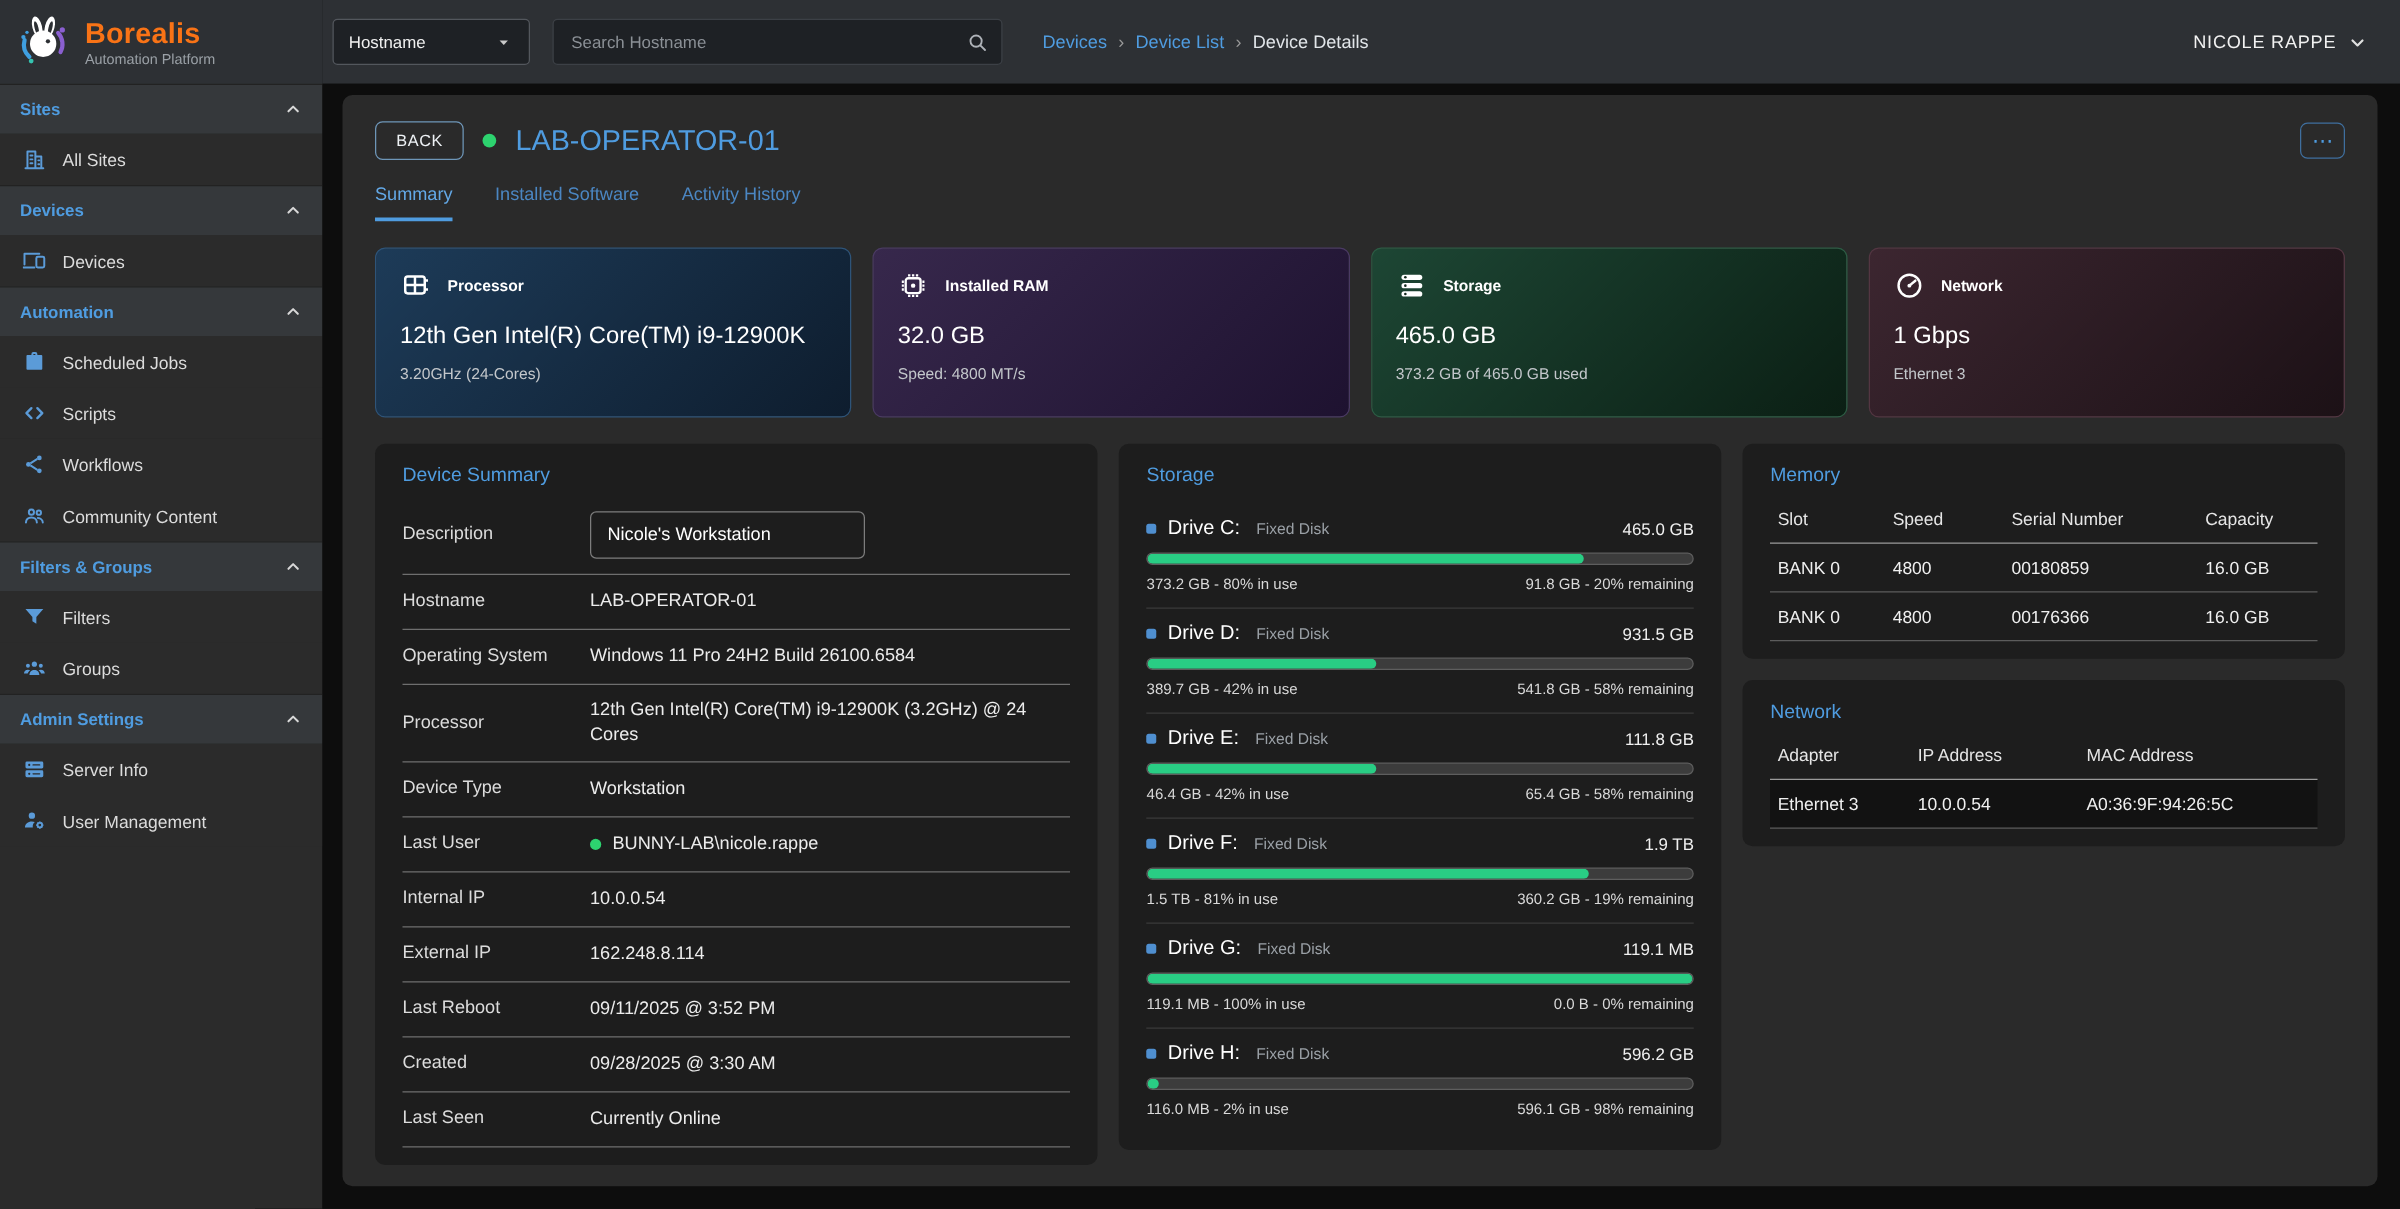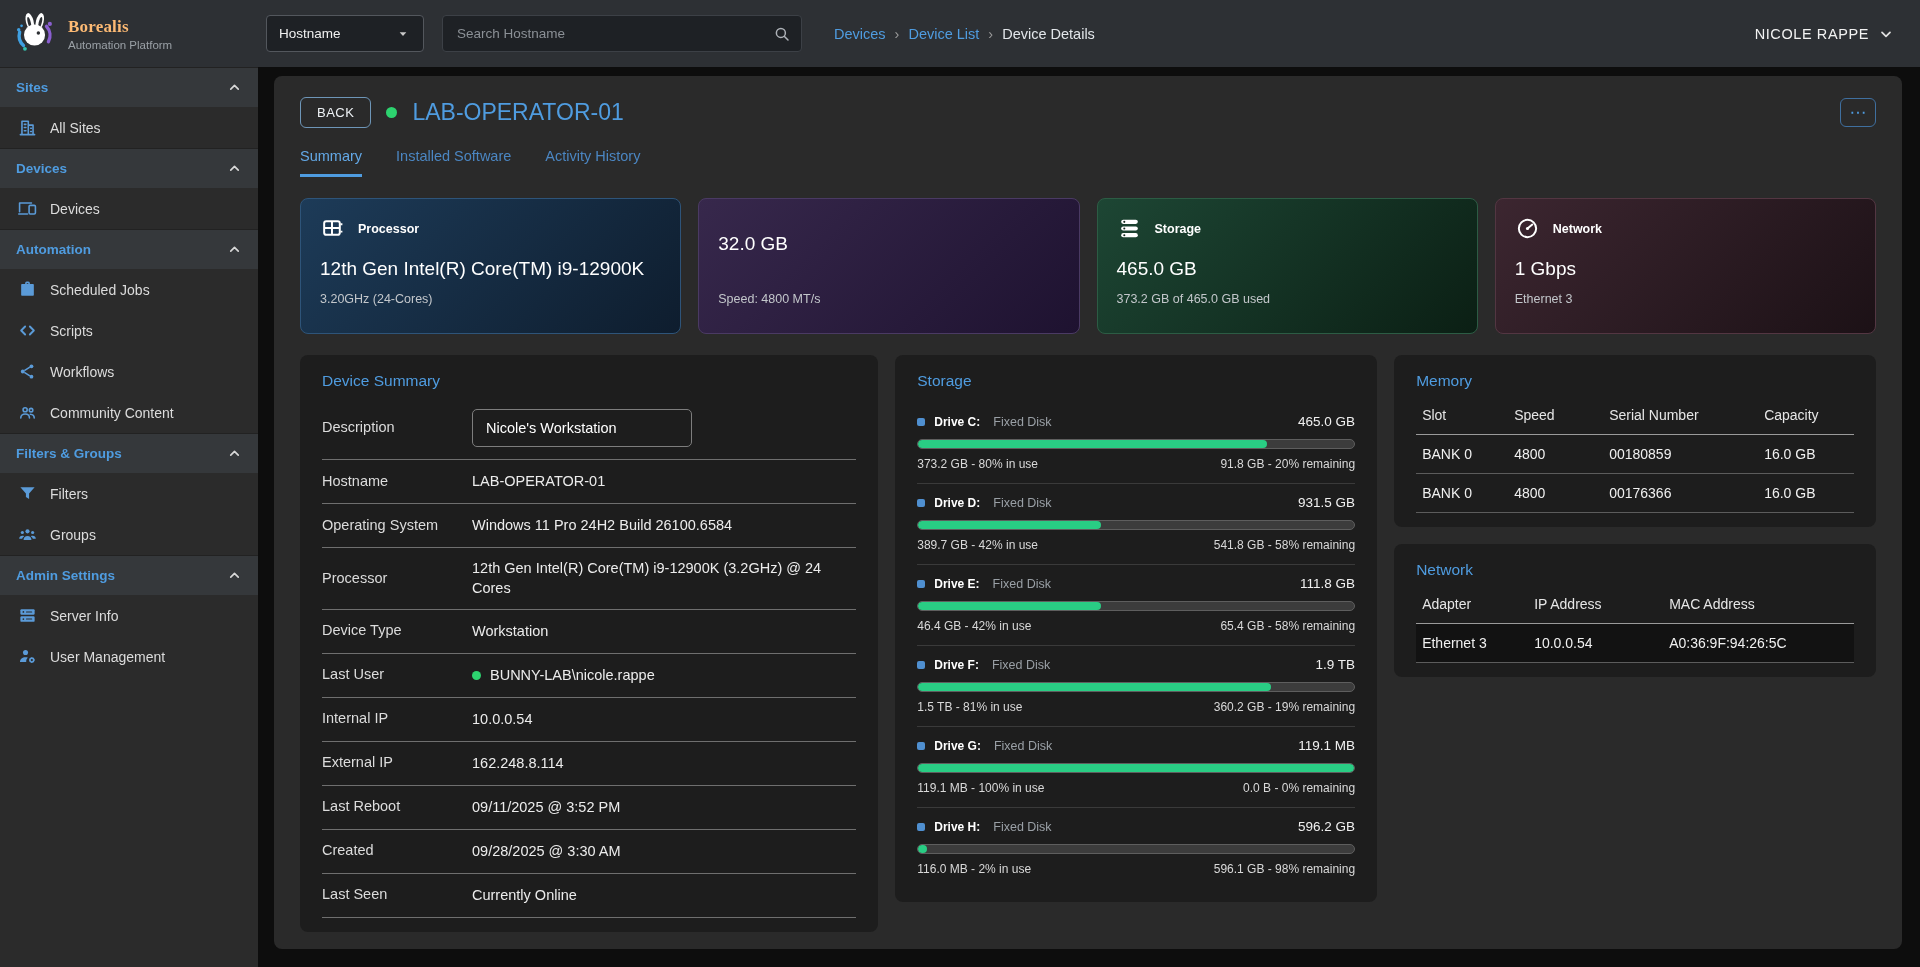--- a/index.html
+++ b/index.html
@@ -7,21 +7,21 @@
   body {
     font-family: "Liberation Sans", sans-serif;
     background:#0d0d0d; color:#e8e8e8; overflow:hidden;
     display:flex;
   }
   svg.ico { display:block; }
 
   
   .sidebar { width:258px; flex-shrink:0; background:#2b2b2b; height:100%; display:flex; flex-direction:column; }
   .logo-block { height:67px; background:#2d3034; display:flex; align-items:center; gap:10px; padding:0 12px; flex-shrink:0; }
-  .app-name { font-size:17px; font-weight:bold; color:#fdba74; letter-spacing:.2px;font-family:Liberation Serif, serif; }
+  .app-name { font-size:23px; font-weight:bold; color:#f97316; letter-spacing:.2px; }
   .app-sub { font-size:11.5px; color:#9aa0a6; margin-top:2px; }
   .nav { flex:1; overflow:hidden; }
   .nav-header { height:40px; background:#35383b; border-top:1px solid #222; display:flex; align-items:center; justify-content:space-between; padding:0 16px; cursor:pointer; }
   .nav-header .sec-label { color:#4f9ce0; font-size:13.5px; font-weight:bold; }
   .nav-header svg { color:#d8d8d8; }
   .nav-item { height:41px; display:flex; align-items:center; gap:13px; padding:0 16px 0 18px; font-size:14px; color:#dcdcdc; cursor:pointer; background:#2b2b2b; }
   .nav-item svg { color:#5b9bd8; flex-shrink:0; }
 
   
   .main { flex:1; display:flex; flex-direction:column; height:100%; min-width:0; }
@@ -72,21 +72,21 @@
   .slabel { color:#dcdcdc; padding-right:10px; line-height:1.35; }
   .svalue { color:#ececec; line-height:1.4; display:flex; align-items:center; }
   .desc-input { width:220px; background:transparent; border:1px solid #7d7d7d; border-radius:5px; padding:10px 13px; color:#ffffff; font-size:14.5px; font-family:"Liberation Sans",sans-serif; outline:none; }
   .mini-dot { width:9px; height:9px; border-radius:50%; background:#2dd36f; margin-right:9px; flex-shrink:0; }
 
   
   .drive { padding:11px 0 12px; border-bottom:1px solid #3a3a3a; }
   .drive:nth-last-of-type(1) { border-bottom:none; }
   .drive-head { display:flex; align-items:center; gap:9px; }
   .bullet { width:8px; height:8px; border-radius:2px; background:#4f8fd0; flex-shrink:0; }
-  .drive-name { font-size:12px; font-weight:bold; color:#ffffff; }
+  .drive-name { font-size:16px; font-weight:normal; color:#ffffff; }
   .drive-type { font-size:12.5px; color:#9aa0a6; margin-left:4px; }
   .drive-total { margin-left:auto; font-size:13.5px; color:#f0f0f0; }
   .bar { margin-top:10px; height:10px; background:#3c3c3c; border:1px solid #5e5e5e; border-radius:6px; overflow:hidden; }
   .bar-fill { height:100%; background:#29cd84; border-radius:6px; }
   .drive-stats { margin-top:8px; display:flex; justify-content:space-between; font-size:12px; color:#d9d9d9; }
 
   
   .right-col { display:flex; flex-direction:column; gap:17px; }
   .mrow { display:grid; grid-template-columns:92px 95px 155px 1fr; font-size:14px; padding:11px 6px; border-bottom:1px solid #5c5c5c; color:#f0f0f0; }
   .mrow.mhead { color:#e6e6e6; border-bottom:1px solid #9a9a9a; padding-top:4px; }
@@ -422,20 +422,26 @@
               <svg class="ico" width="25" height="25">
                 <use href="#sym-cpu"></use>
               </svg>
               <span class="stat-label">Processor</span>
             </div>
             <div class="stat-value">12th Gen Intel(R) Core(TM) i9-12900K</div>
             <div class="stat-footer">3.20GHz (24-Cores)</div>
           </div>
 
           <div class="stat-card" style="background: linear-gradient(135deg, rgb(55, 40, 76), rgb(30, 18, 48)); border-color: rgb(74, 58, 99);">
+            <div class="stat-head">
+              <svg class="ico" width="25" height="25">
+                <use href="#sym-ram"></use>
+              </svg>
+              <span class="stat-label">Installed RAM</span>
+            </div>
             <div class="stat-value">32.0 GB</div>
             <div class="stat-footer">Speed: 4800 MT/s</div>
           </div>
 
           <div class="stat-card" style="background: linear-gradient(135deg, rgb(29, 70, 52), rgb(11, 31, 20)); border-color: rgb(44, 92, 68);">
             <div class="stat-head">
               <svg class="ico" width="25" height="25">
                 <use href="#sym-storage"></use>
               </svg>
               <span class="stat-label">Storage</span>

